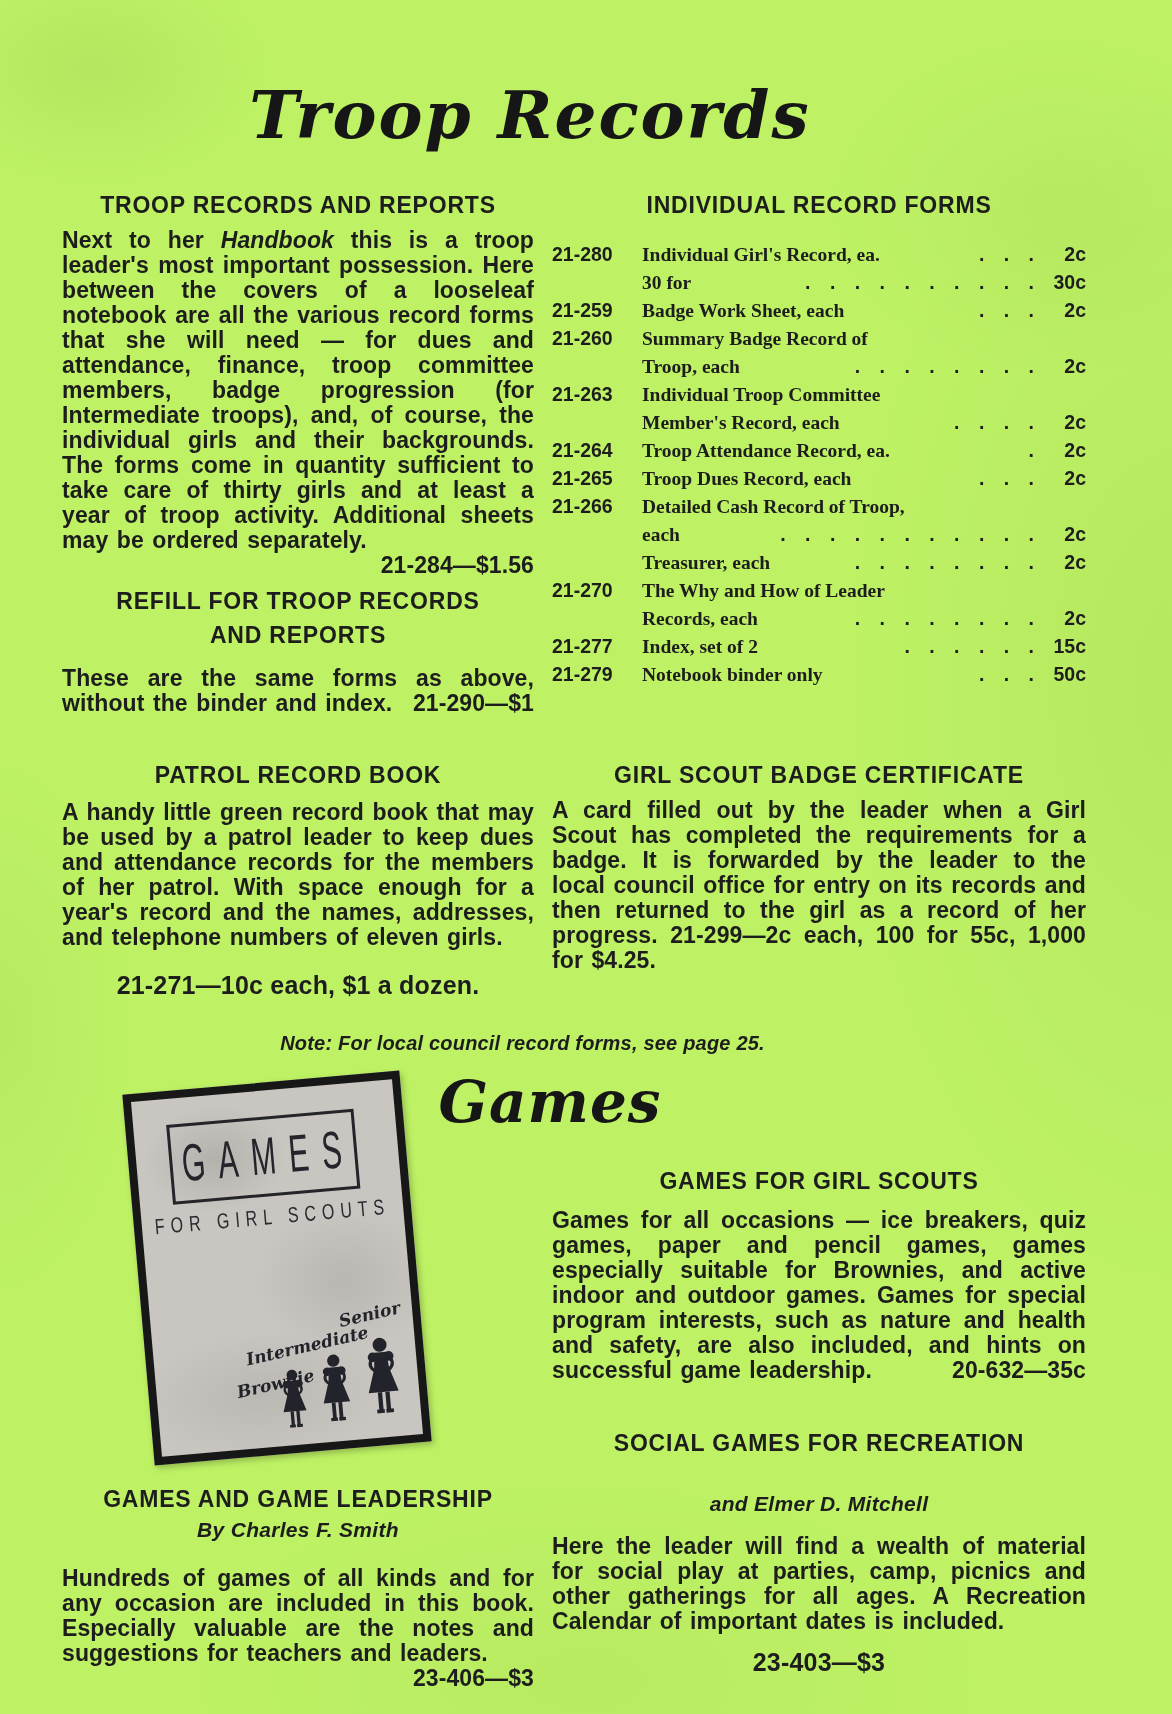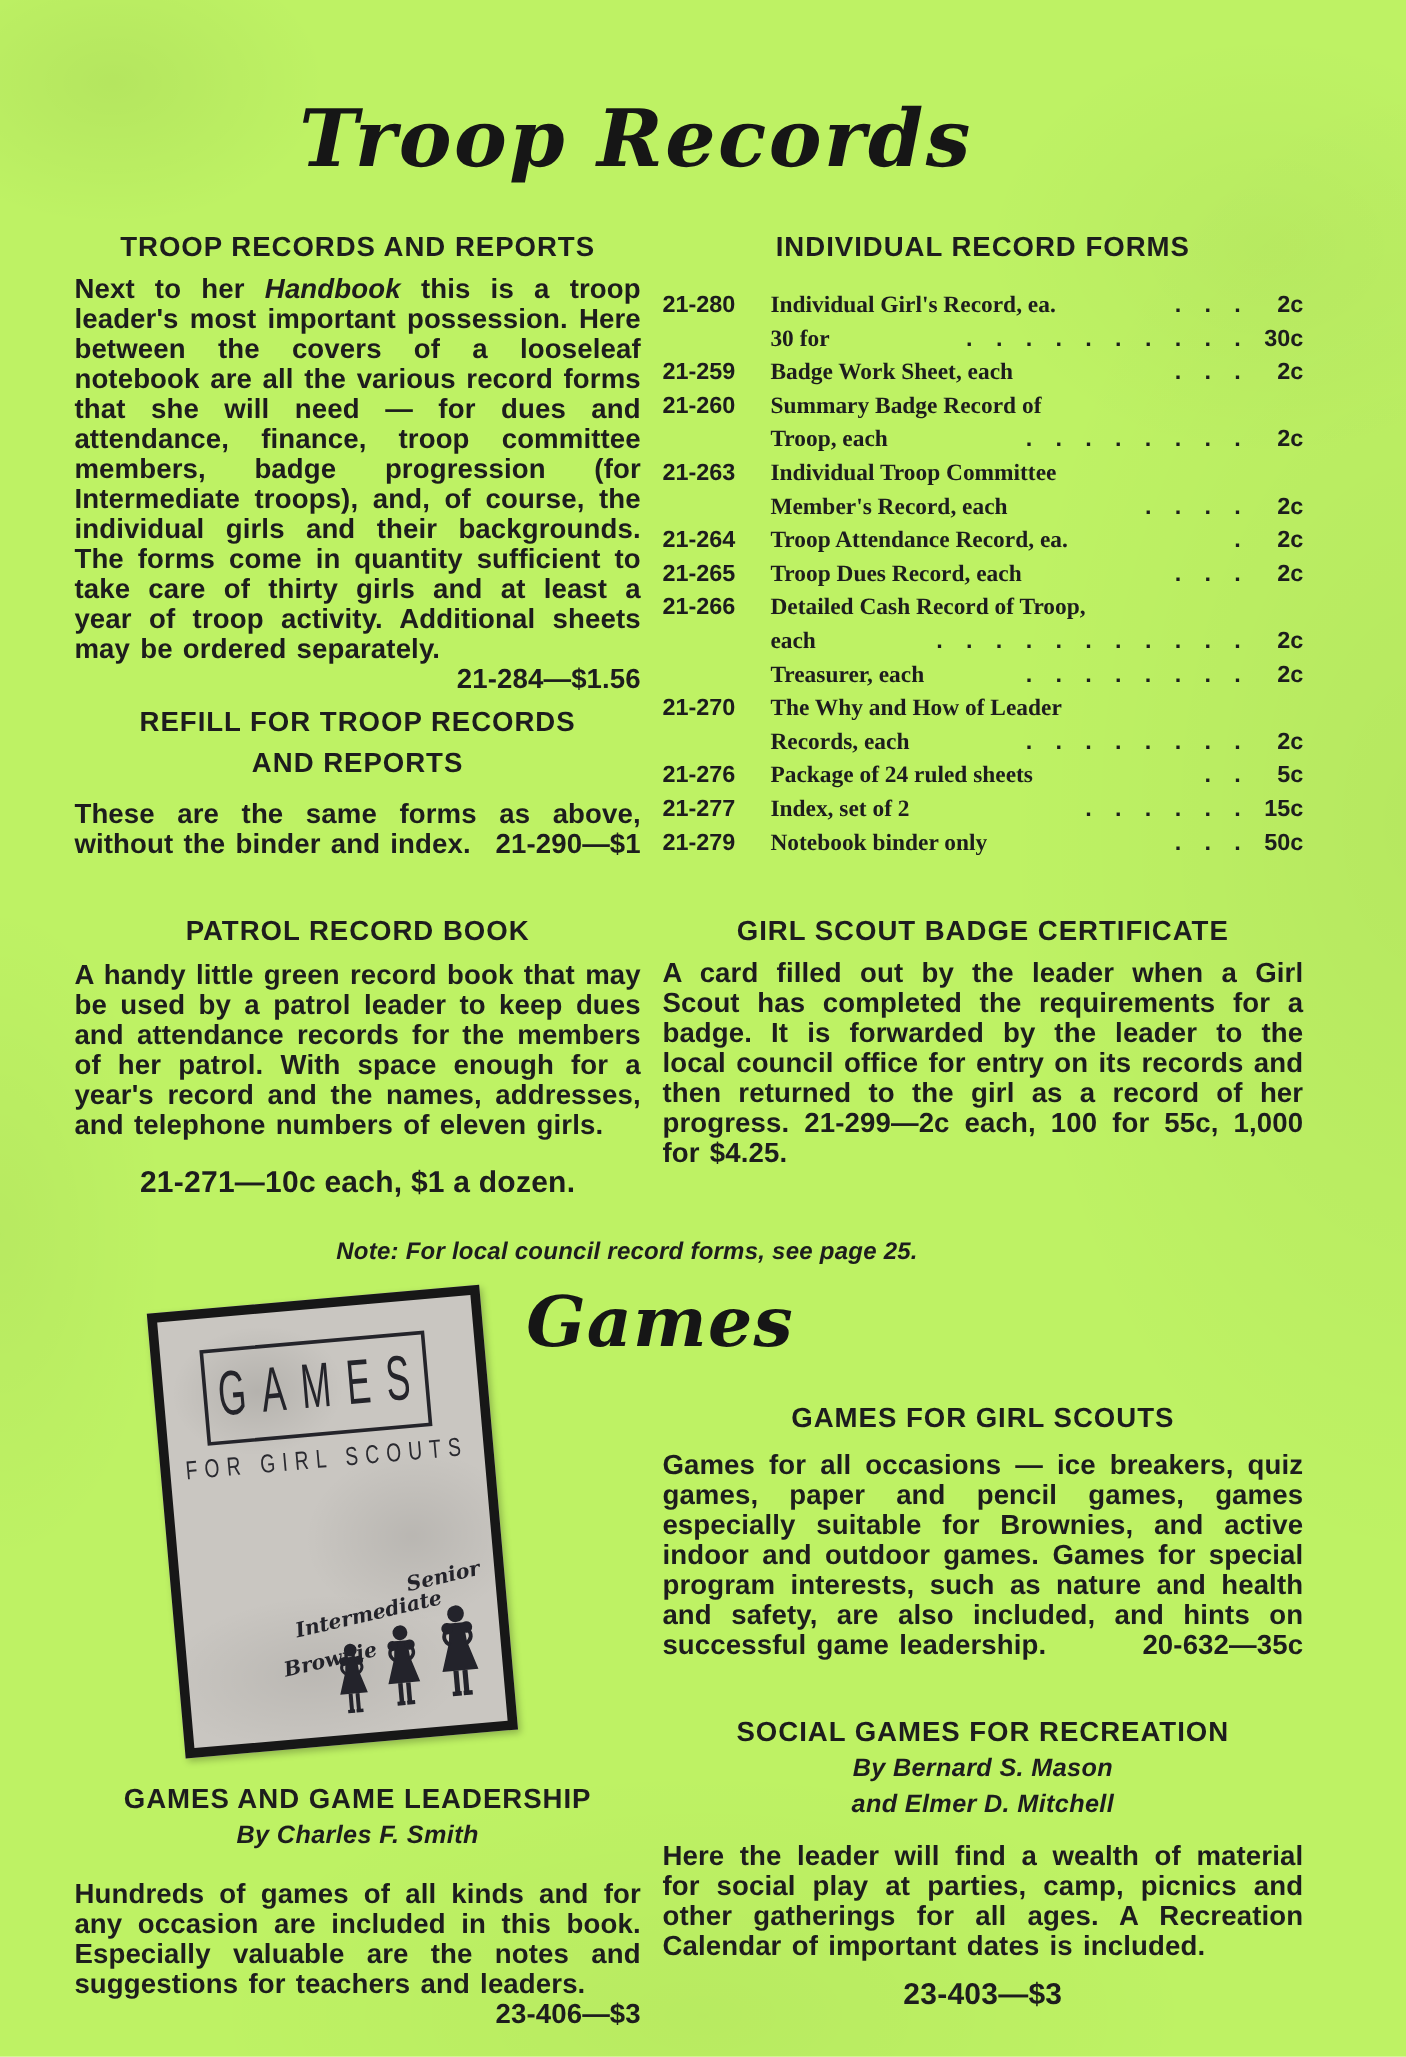--- a/index.html
+++ b/index.html
@@ -200,26 +200,20 @@
       <span class="pcode">21-270</span>
       <span class="pdesc">The Why and How of Leader</span>
       <span class="pdots"></span>
       <span class="pprice"></span>
     </div>
       <div class="price-row">
       <span class="pcode"></span>
       <span class="pdesc">Records, each</span>
       <span class="pdots">. . . . . . . .</span>
       <span class="pprice">2c</span>
-    </div>
-      <div class="price-row">
-      <span class="pcode">21-276</span>
-      <span class="pdesc">Package of 24 ruled sheets</span>
-      <span class="pdots">. .</span>
-      <span class="pprice">5c</span>
     </div>
       <div class="price-row">
       <span class="pcode">21-277</span>
       <span class="pdesc">Index, set of 2</span>
       <span class="pdots">. . . . . .</span>
       <span class="pprice">15c</span>
     </div>
       <div class="price-row">
       <span class="pcode">21-279</span>
       <span class="pdesc">Notebook binder only</span>
@@ -288,21 +282,20 @@
         <path d="M28 20 Q33.5 27 26 32" stroke="#23232b" stroke-width="3" fill="none"></path>
       </svg>
     </div>
   </div>
 
   <div class="col-heading" style="left:552px; top:1164px; width:534px;text-align:center;">GAMES FOR GIRL SCOUTS</div>
 
   <p class="body-text" style="left:552px; top:1208px; width:534px;"><span>Games for all occasions — ice breakers, quiz games, paper and pencil games, games especially suitable for Brownies, and active indoor and outdoor games. Games for special program interests, such as nature and health and safety, are also included, and hints on successful game leadership.</span><span class="code-float">20-632—35c</span></p>
 
   <div class="col-heading" style="left:552px; top:1426px; width:534px;">SOCIAL GAMES FOR RECREATION</div>
-  <div class="byline" style="left:552px; top:1462px; width:534px;">By Bernard S. Mason</div>
   <div class="byline" style="left:552px; top:1492px; width:534px;">and Elmer D. Mitchell</div>
 
   <p class="body-text" style="left:552px; top:1534px; width:534px;">Here the leader will find a wealth of material for social play at parties, camp, picnics and other gatherings for all ages. A Recreation Calendar of important dates is included.</p>
 
   <div class="center-code" style="left:552px; top:1648px; width:534px;">23-403—$3</div>
 
   <div class="col-heading" style="left:62px; top:1482px; width:472px;">GAMES AND GAME LEADERSHIP</div>
   <div class="byline" style="left:62px; top:1518px; width:472px;">By Charles F. Smith</div>
 
   <p class="body-text" style="left:62px; top:1566px; width:472px;"><span>Hundreds of games of all kinds and for any occasion are included in this book. Especially valuable are the notes and suggestions for teachers and leaders.</span><span class="code-float">23-406—$3</span></p>

